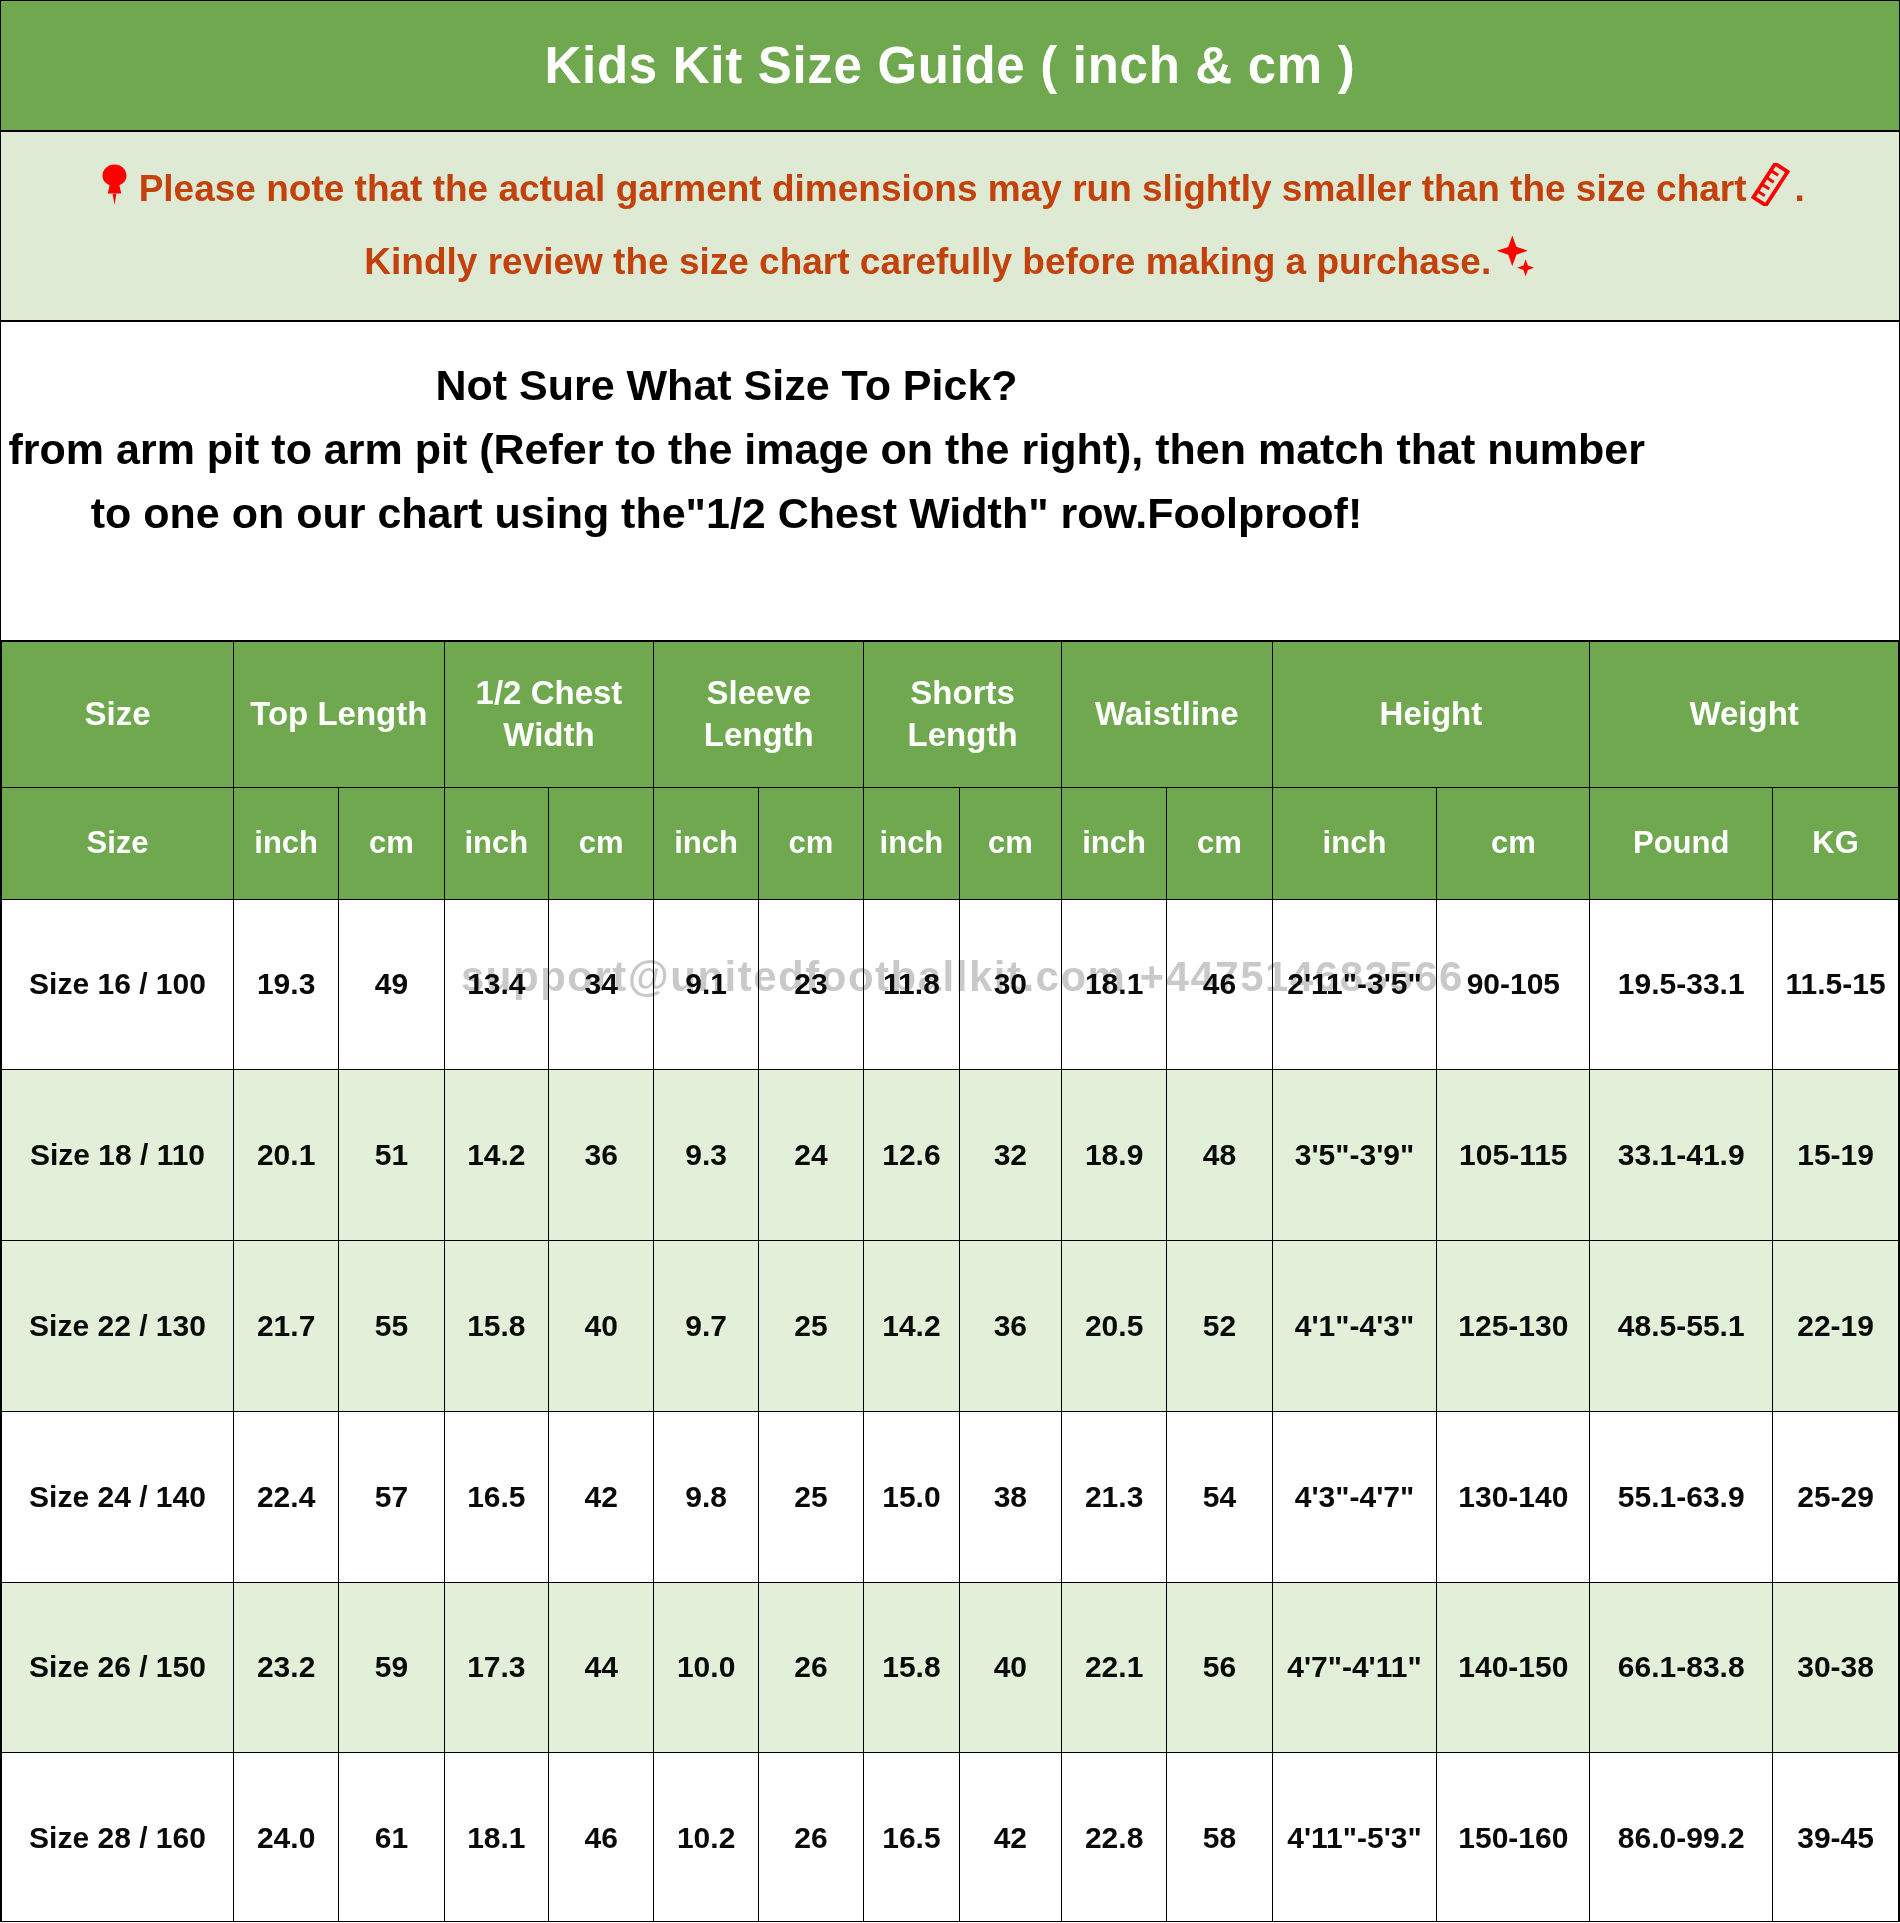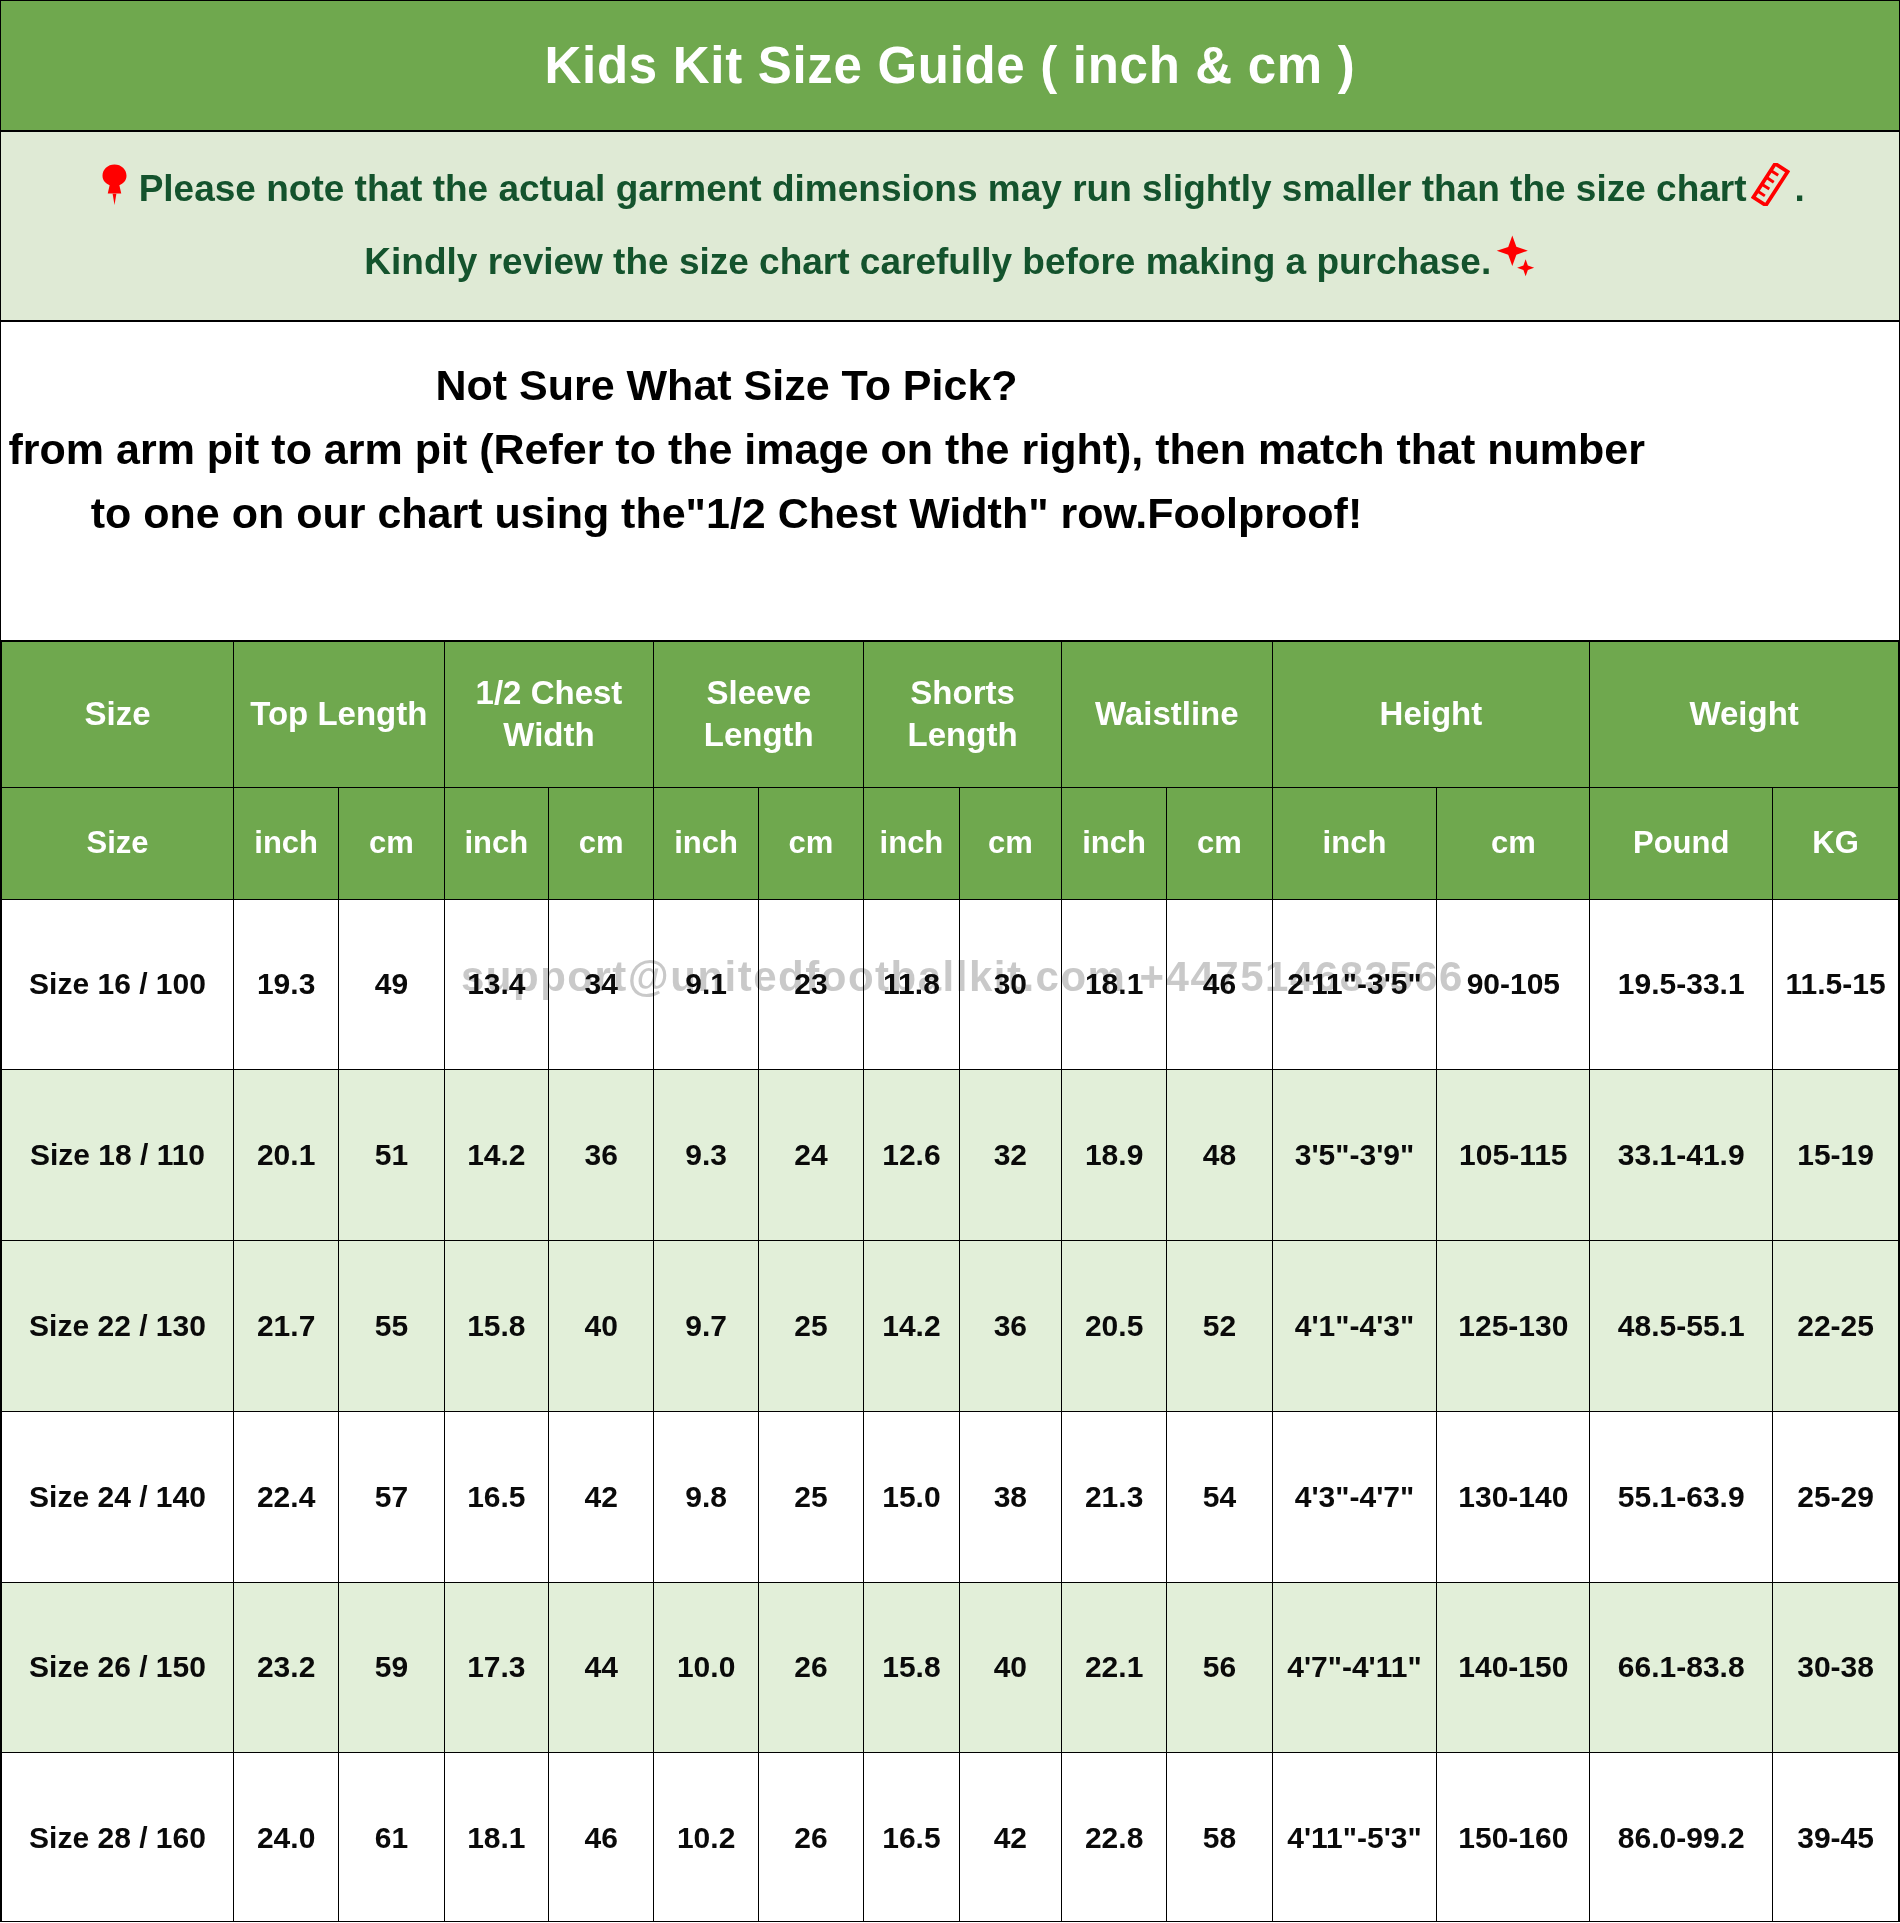--- a/index.html
+++ b/index.html
@@ -28,21 +28,21 @@
   }
   
   .notice{
     height:188px;
     background:#dfead5;
     border-bottom:2.2px solid #000;
     display:flex;flex-direction:column;align-items:center;justify-content:center;
     gap:19.4px;
   }
   .notice-line{
-    margin:0;color:#14532d;font-size:37px;line-height:43px;
+    margin:0;color:#c2410c;font-size:37px;line-height:43px;
     display:flex;align-items:center;gap:4.5px;white-space:nowrap;
   }
   .icon{display:inline-block;vertical-align:middle;}
   
   .howto{
     position:relative;
     height:318px;background:#fff;
   }
   .howto-text{
     position:absolute;left:7.5px;top:31px;width:1436px;
@@ -227,21 +227,21 @@
             <td>40</td>
             <td>9.7</td>
             <td>25</td>
             <td>14.2</td>
             <td>36</td>
             <td>20.5</td>
             <td>52</td>
             <td>4'1"-4'3"</td>
             <td>125-130</td>
             <td>48.5-55.1</td>
-            <td>22-25</td>
+            <td>22-19</td>
           </tr>
           <tr>
             <td>Size 24 / 140</td>
             <td>22.4</td>
             <td>57</td>
             <td>16.5</td>
             <td>42</td>
             <td>9.8</td>
             <td>25</td>
             <td>15.0</td>

